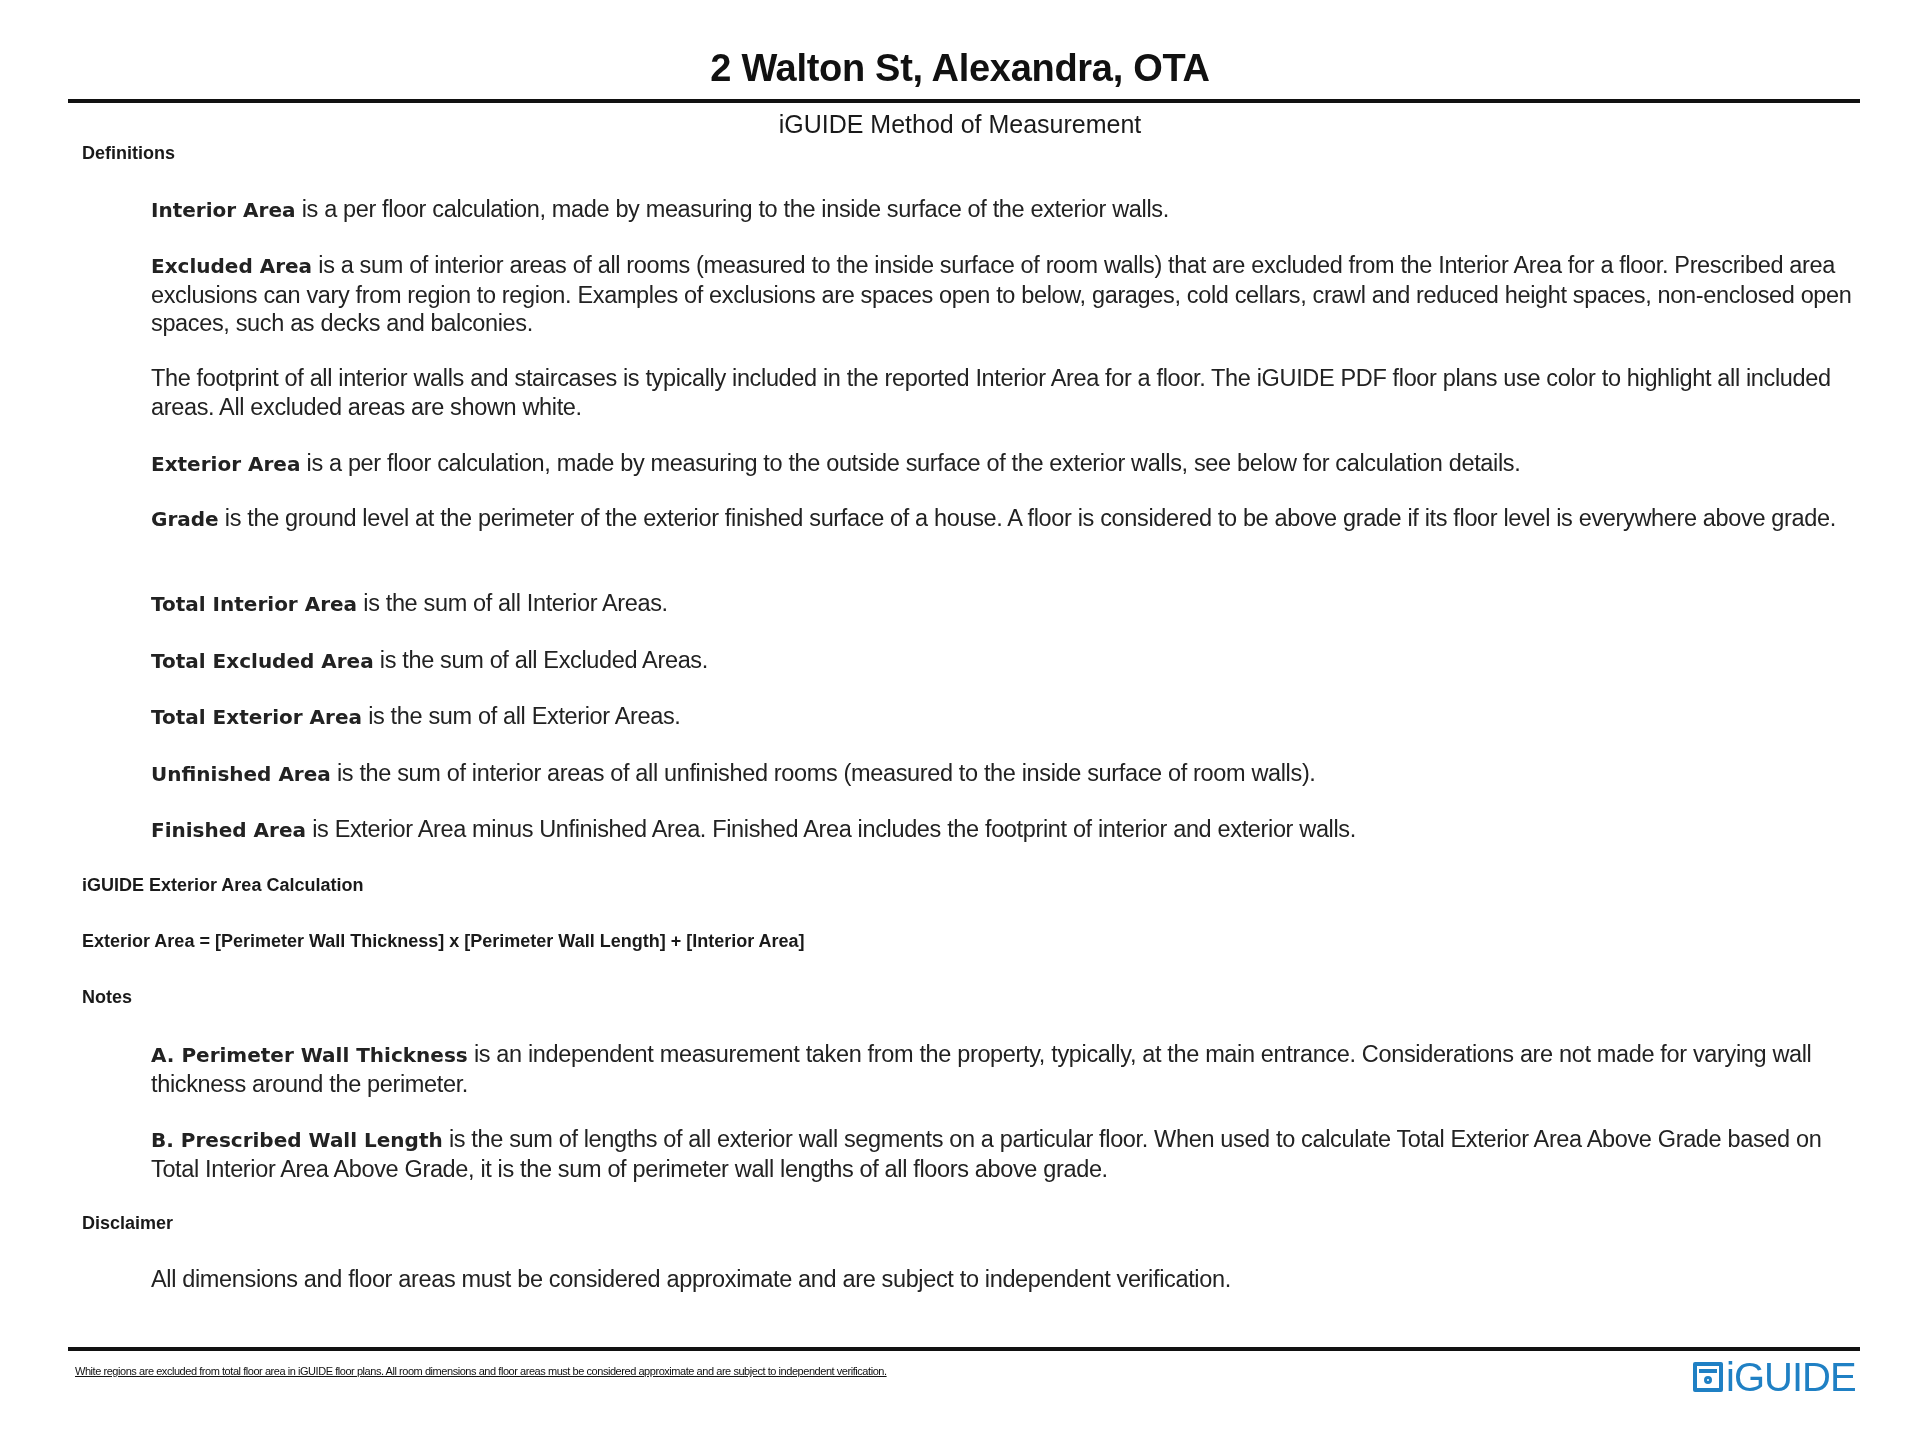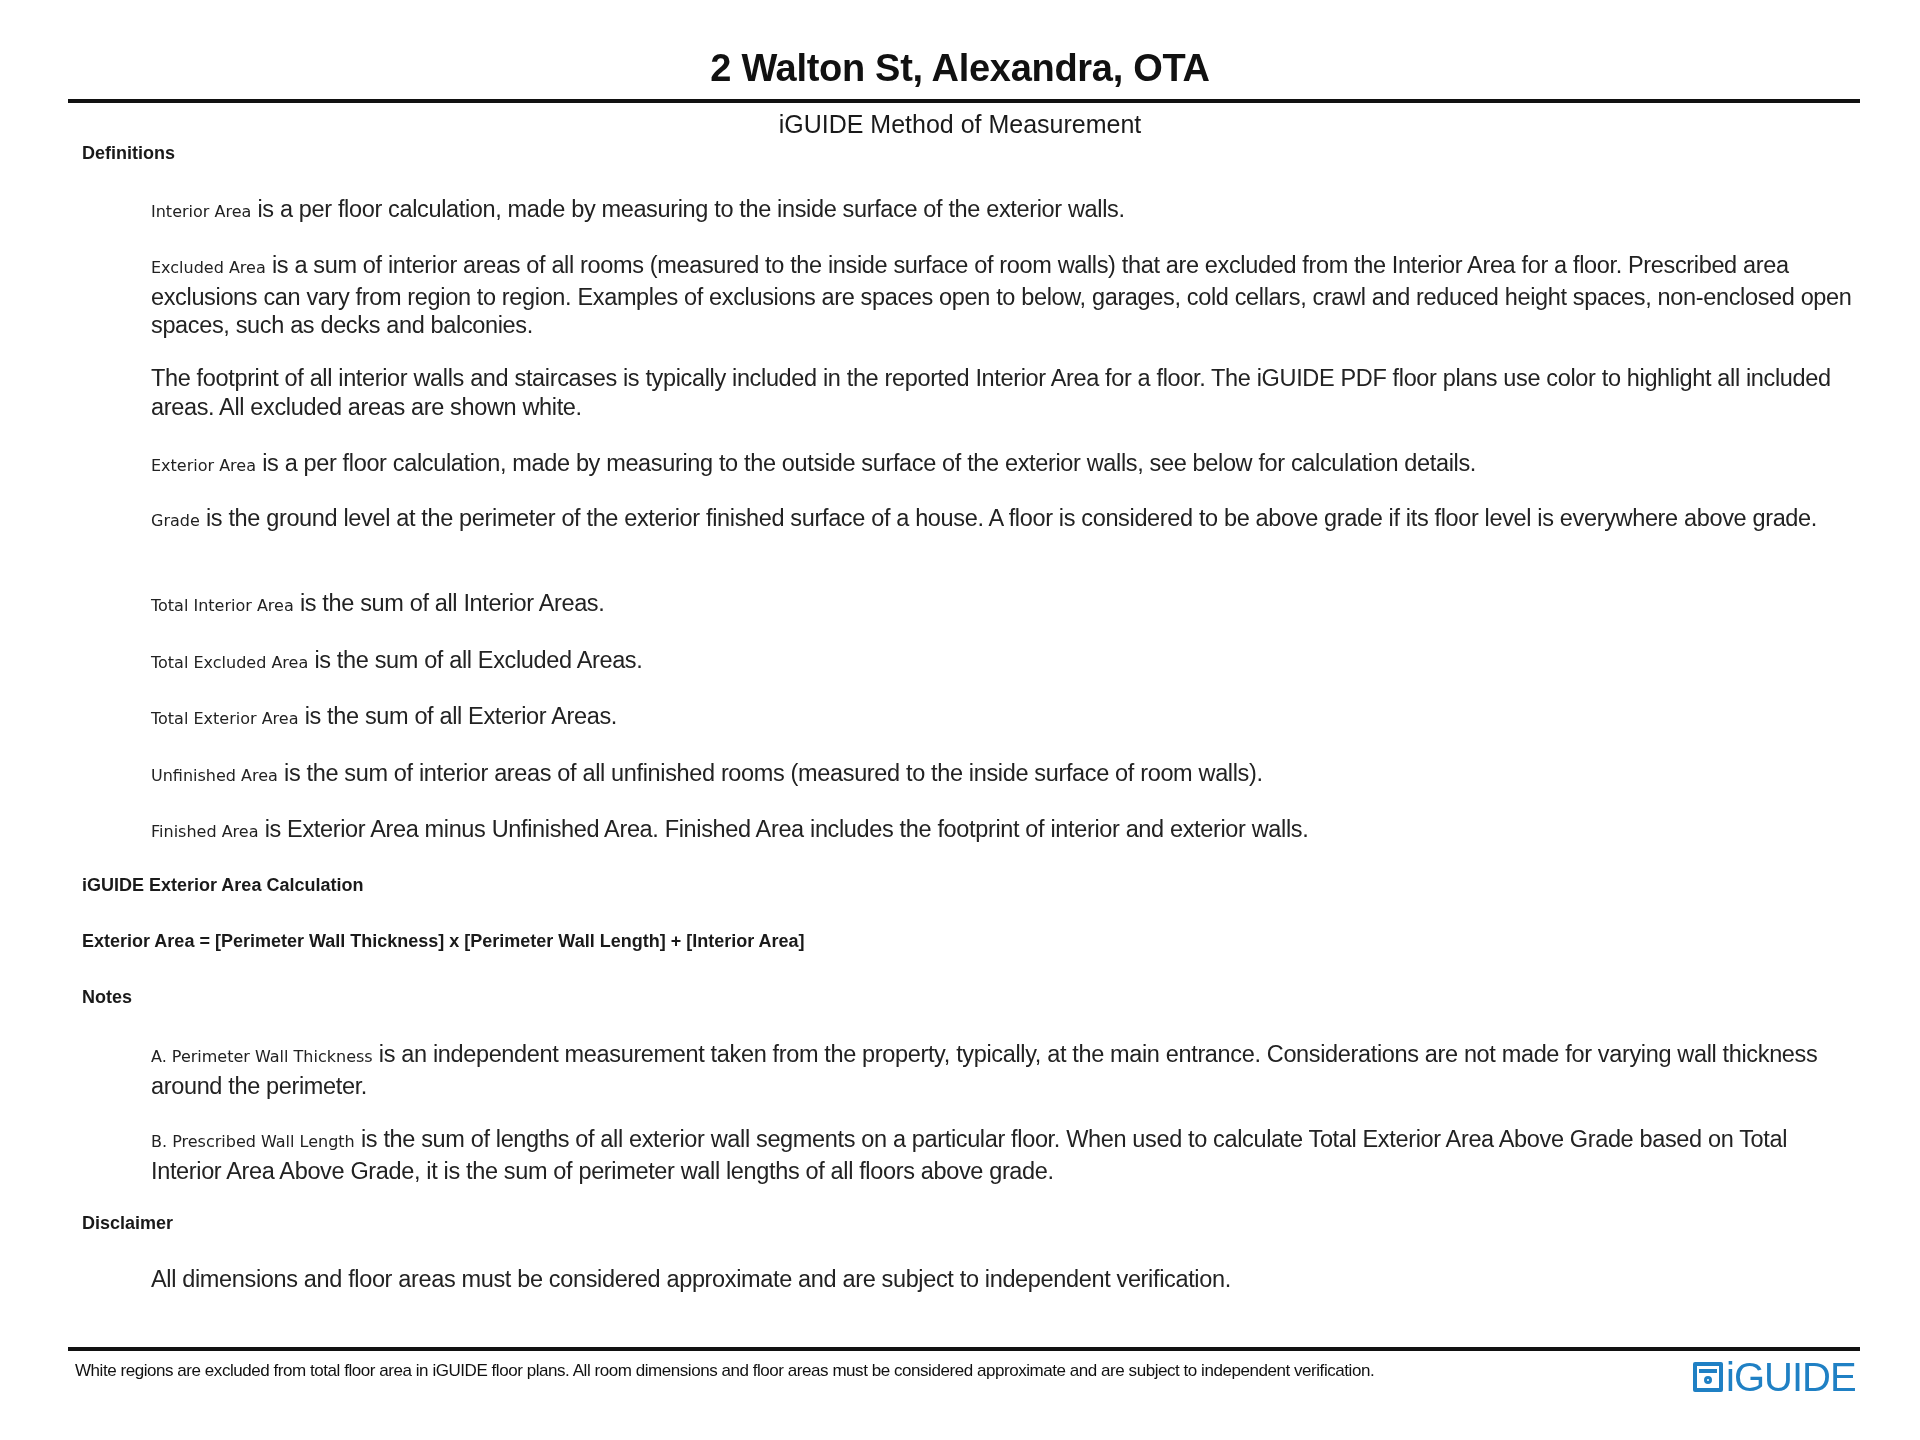--- a/index.html
+++ b/index.html
@@ -21,24 +21,25 @@
     left: 0; width: 1920px; top: 109px; text-align: center;
     font-size: 25px; font-weight: normal; line-height: 30px; color: #1a1a1a;
   }
   .heading {
     left: 82px; font-size: 18px; font-weight: bold; line-height: 30px; color: #1a1a1a;
   }
   .para {
     left: 151px; width: 1710px; font-size: 23.5px; line-height: 28.5px; color: #222;
     letter-spacing: -0.35px;
   }
-  .para b { font-family: "DejaVu Sans", sans-serif; font-size: 16px; font-weight: normal; letter-spacing: 0; }
+  .para b { font-family: "DejaVu Sans", sans-serif; font-size: 20px; font-weight: bold; letter-spacing: 0; }
   .footer-text {
-    left: 75px; top: 1361px; font-size: 17px; line-height: 20px; color: #111;
+    left: 75px; top: 1361px; font-size: 11px; line-height: 20px; color: #111;
     letter-spacing: -0.45px;
+    text-decoration: underline;
   }
   .logo {
     left: 1693px; top: 1358px; height: 38px; display: flex; align-items: center;
     color: #1f80c4;
   }
   .logo-mark {
     width: 30px; height: 30px; border: 4px solid #1f80c4; box-sizing: border-box;
     position: relative; margin-right: 3px; border-radius: 2px;
   }
   .logo-mark::before {

